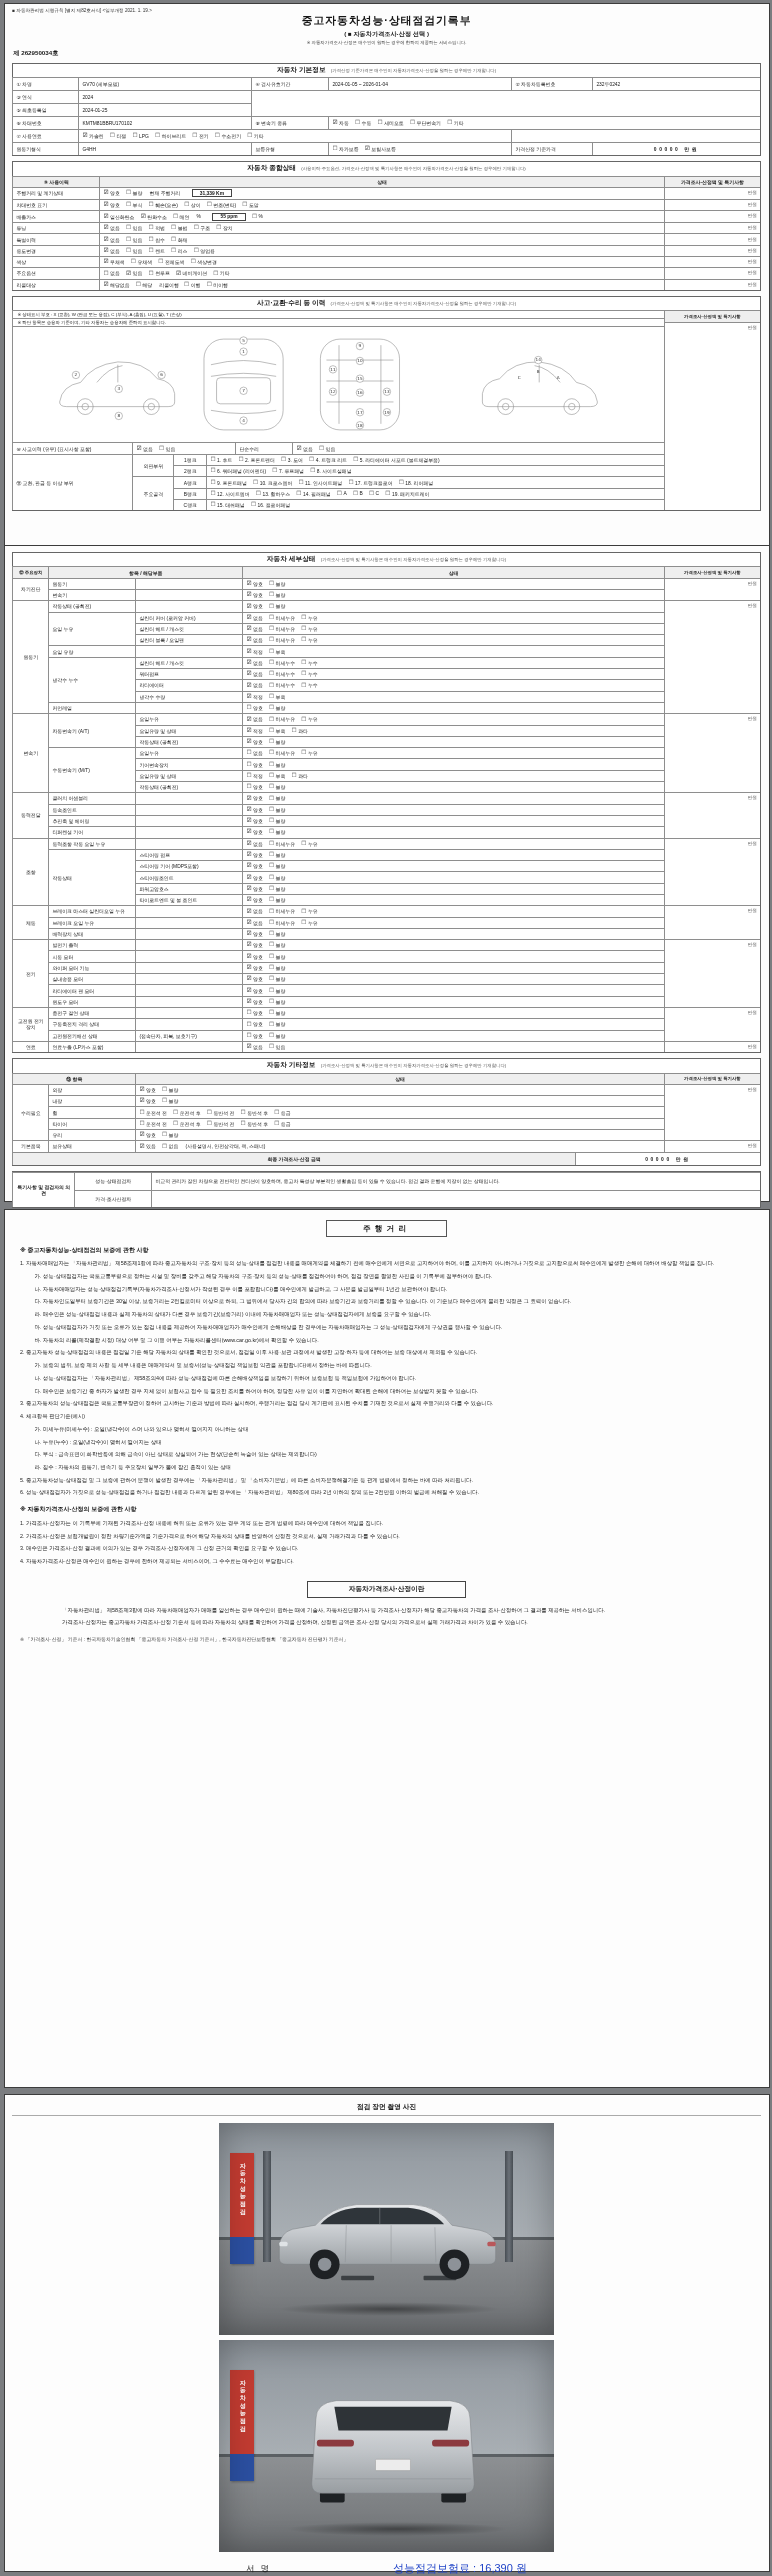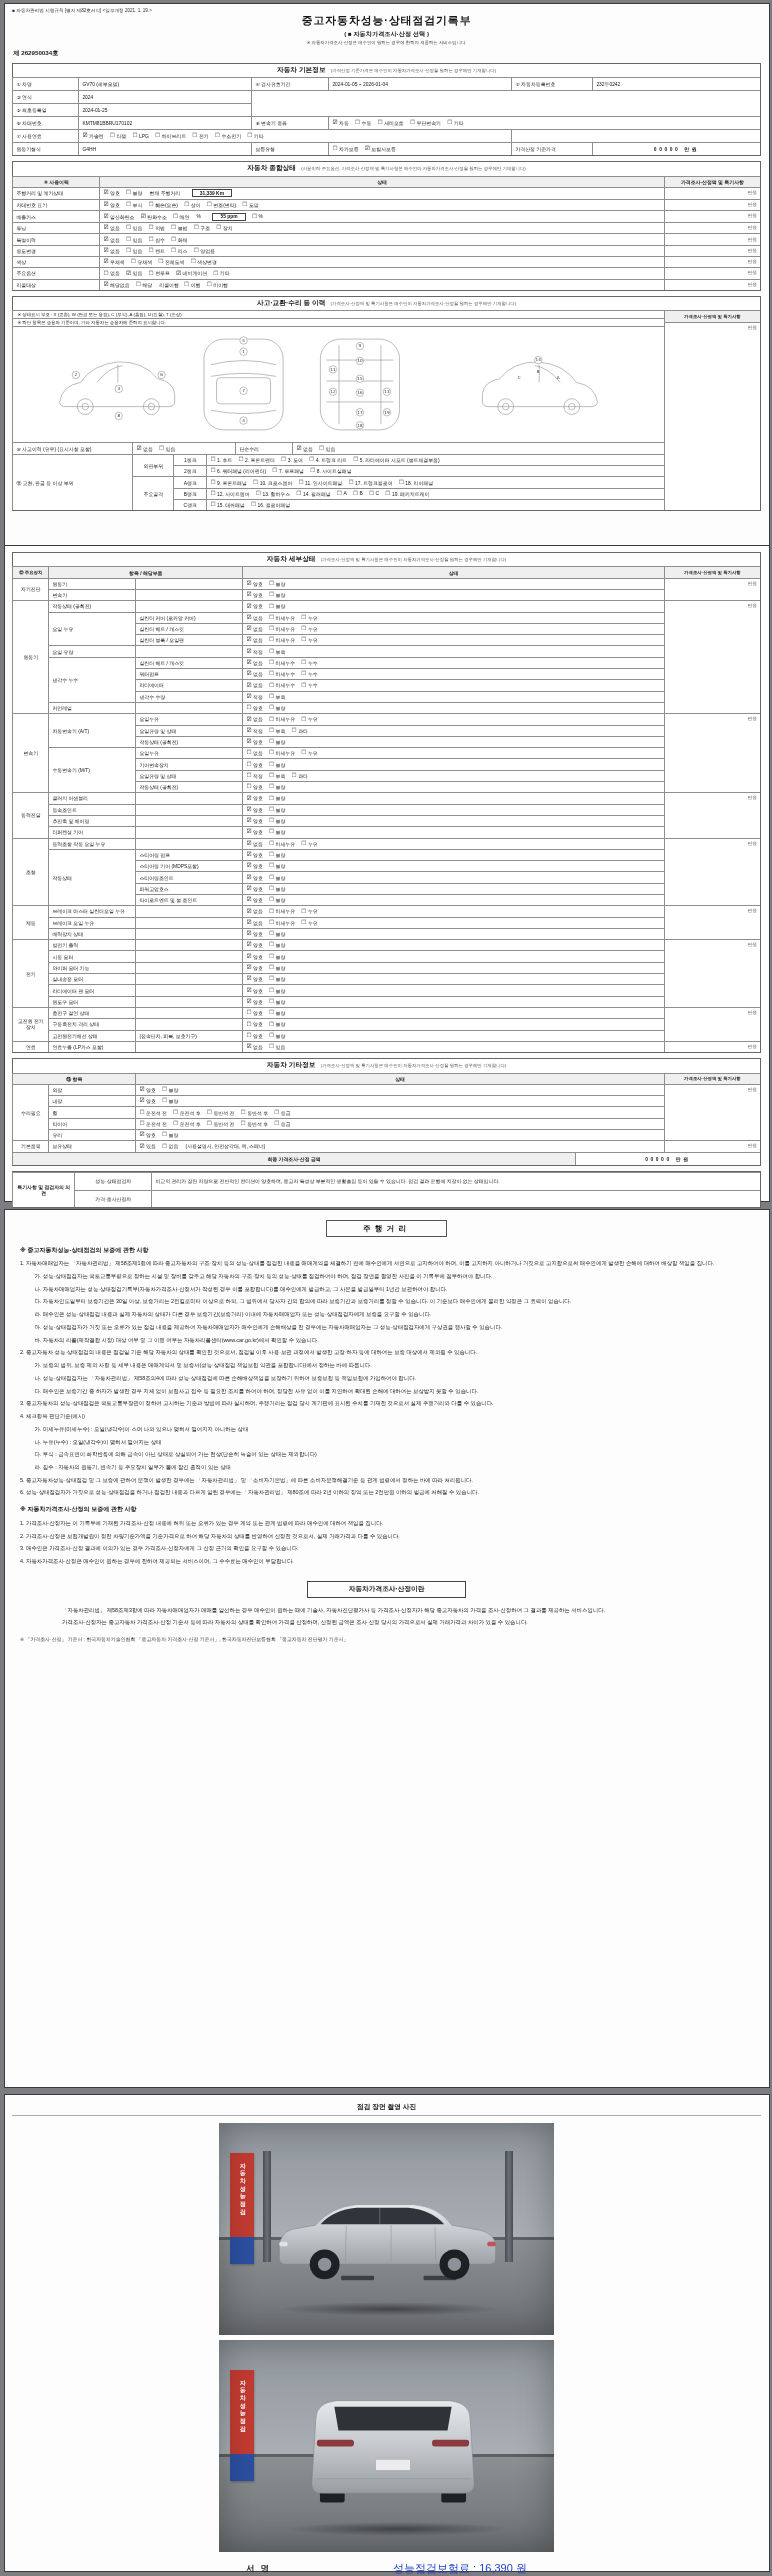--- a/index.html
+++ b/index.html
@@ -63,21 +63,21 @@
 .photo::after{content:"";position:absolute;inset:0;box-shadow:inset 0 0 36px rgba(0,0,0,.32);pointer-events:none}
 .wall{position:absolute;left:0;right:0;top:0;height:55%;background:linear-gradient(#8f969d,#a9afb4),repeating-linear-gradient(90deg,rgba(0,0,0,.05) 0 1px,transparent 1px 36px)}
 .seam{position:absolute;left:0;right:0;top:54%;height:3.6px;background:#5b6064}
 .floorx{position:absolute;left:0;right:0;top:55.5%;bottom:0;background:linear-gradient(#8d9093,#6e7174)}
 .banner{position:absolute;left:11.3px;top:30px;width:24px;height:111px;background:linear-gradient(#c23b31 0 76%,#2b4fa0 76% 100%);display:flex;justify-content:center;padding-top:5.2px;box-shadow:0.5px 1px 2.1px rgba(0,0,0,.3)}
 .banner span{writing-mode:vertical-rl;color:#fff;font-size:6.2px;font-weight:bold;letter-spacing:1.5px}
 .post{position:absolute;width:8.2px;height:111px;background:linear-gradient(90deg,#474d53,#6a7077,#474d53);top:28px}
 .shadow{position:absolute;width:222px;height:14.4px;left:59px;bottom:18.5px;background:radial-gradient(ellipse,rgba(0,0,0,.42),transparent 70%)}
 .car{position:absolute}
 .signrow{display:flex;justify-content:center;gap:118px;align-items:center;margin:9.3px 0 5.2px}
-.signlabel{font-size:8.2px;font-weight:bold;letter-spacing:6.2px}
+.signlabel{font-size:8.2px;font-weight:normal;letter-spacing:6.2px}
 .fee{font-size:11px;font-weight:normal;color:#1f43c7}
 svg{display:block}
 </style>
 </head>
 <body>
 
 <div class="page" id="p1">
   <div class="tiny">■ 자동차관리법 시행규칙 [별지 제82호서식] &lt;일부개정 2021. 1. 19.&gt;</div>
   <div class="titlewrap">
     <div class="title">중고자동차성능·상태점검기록부</div>

